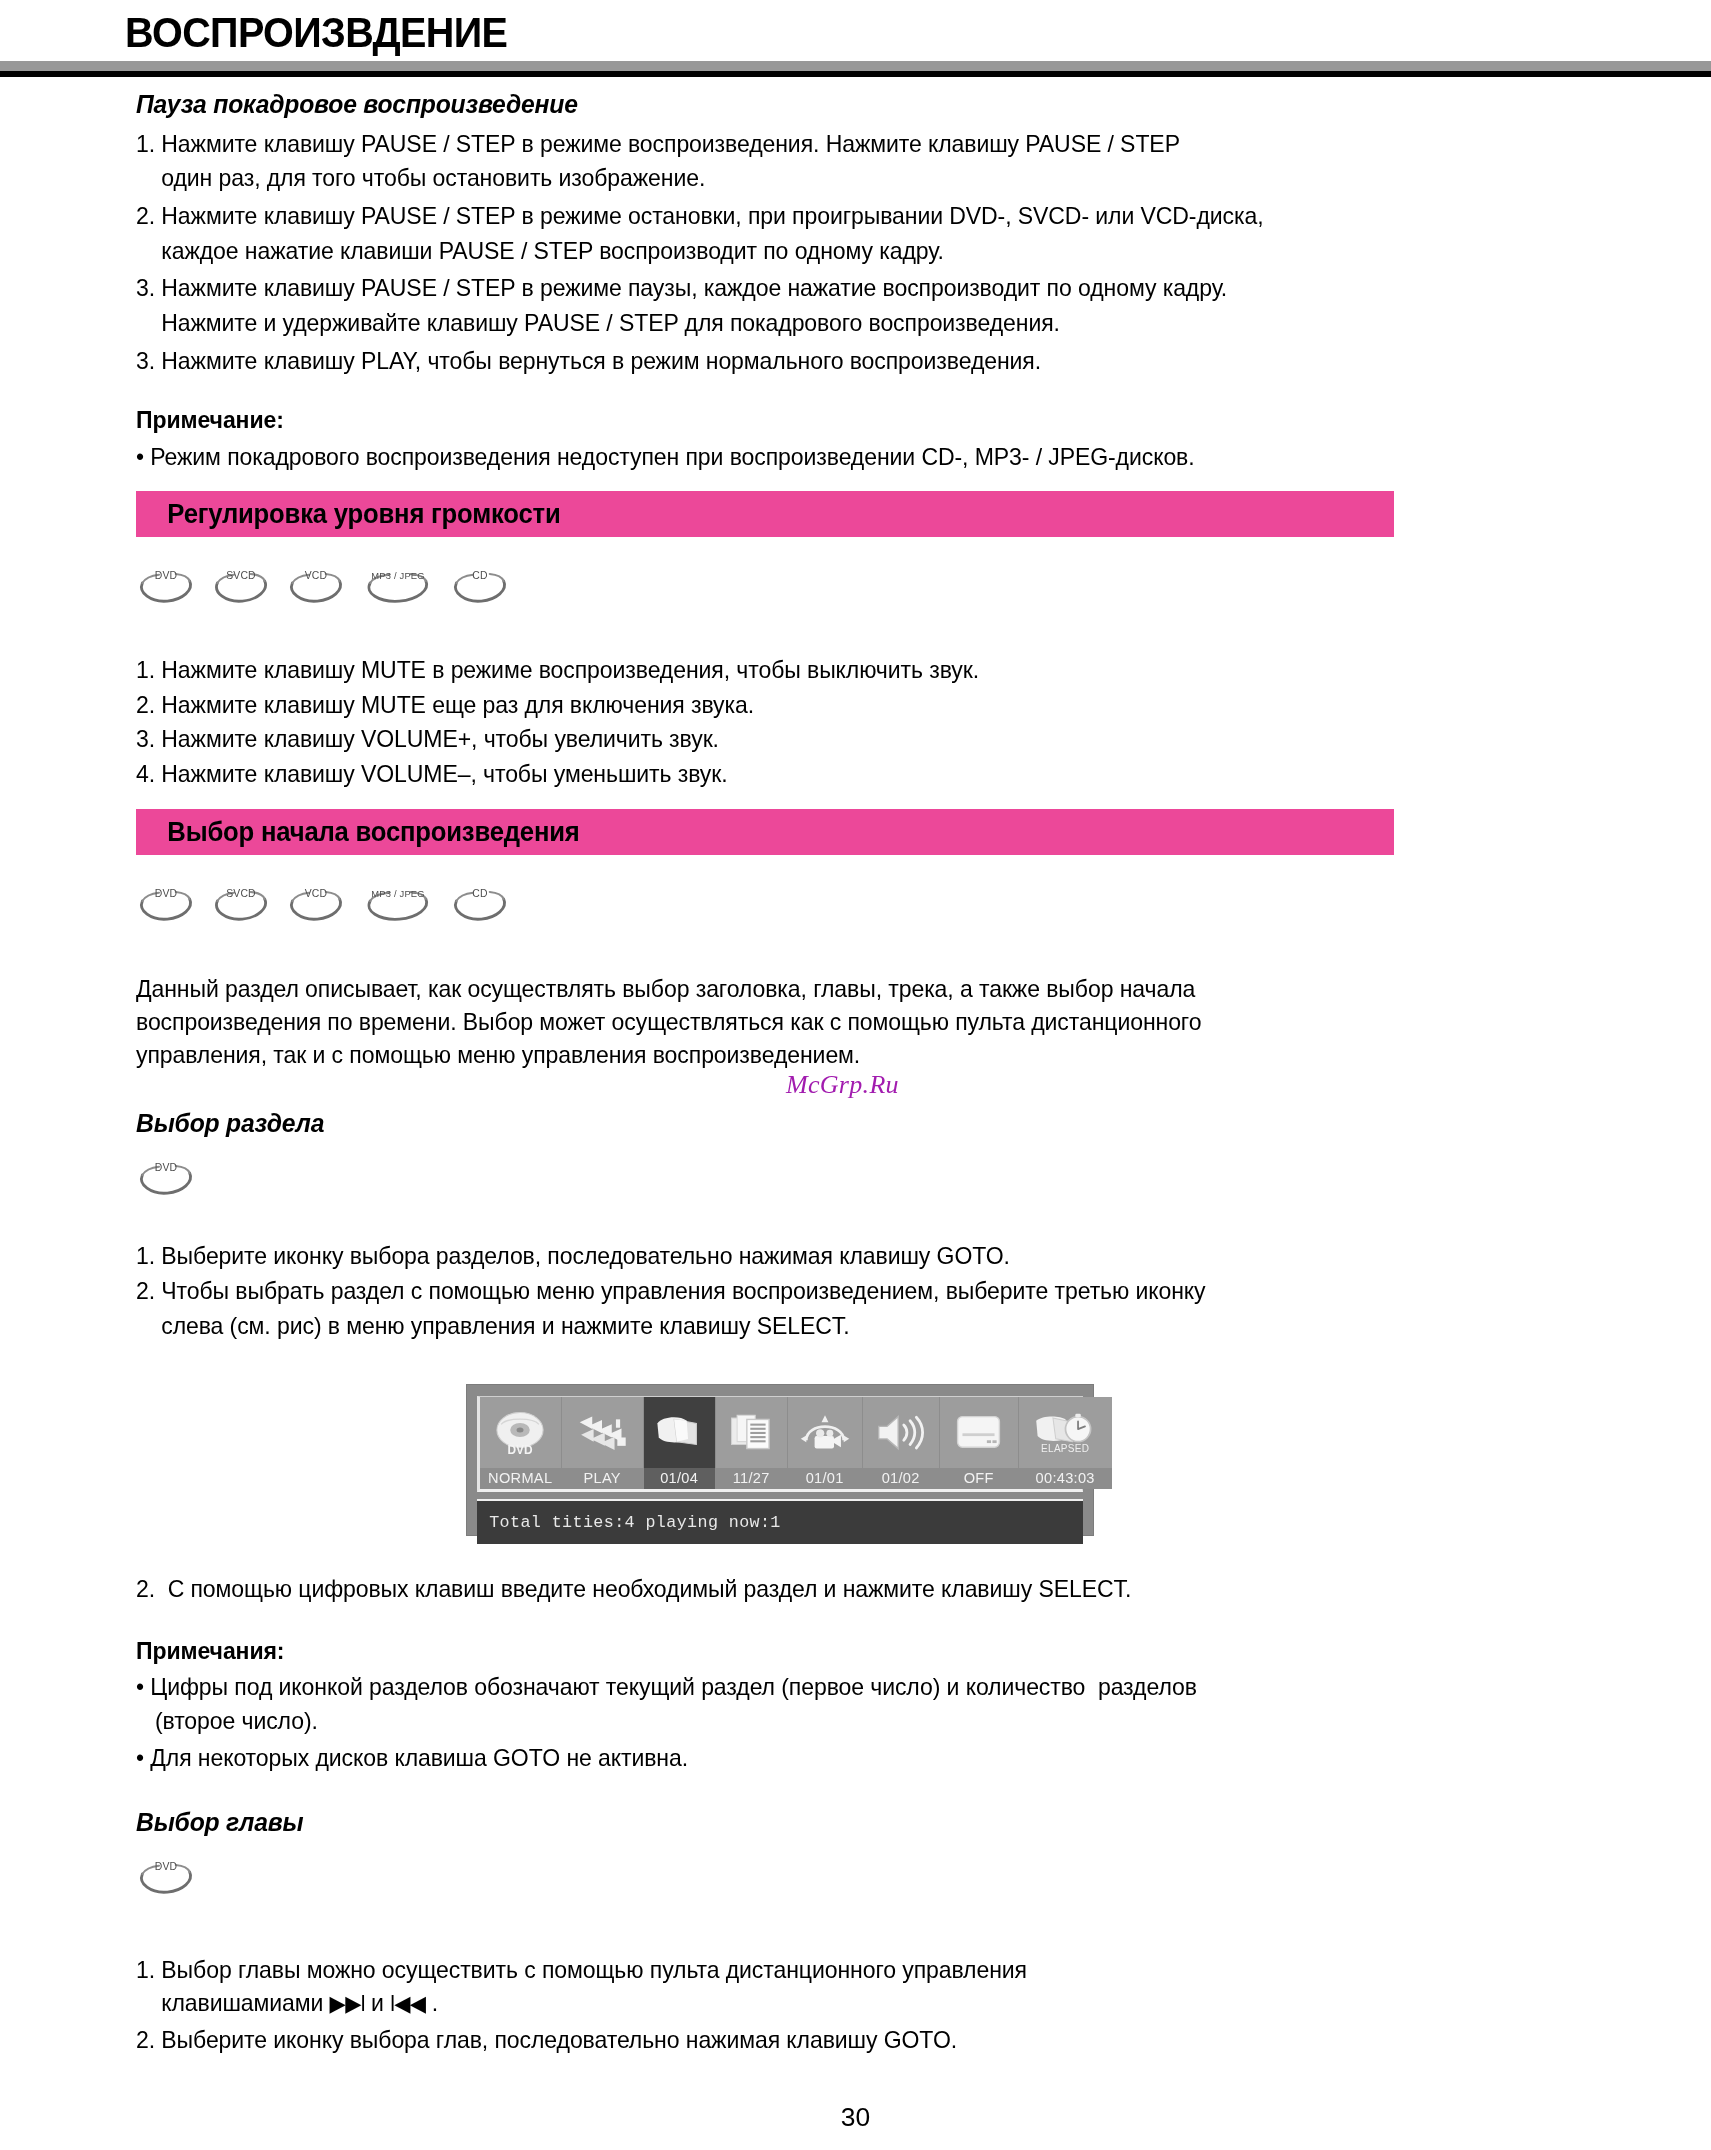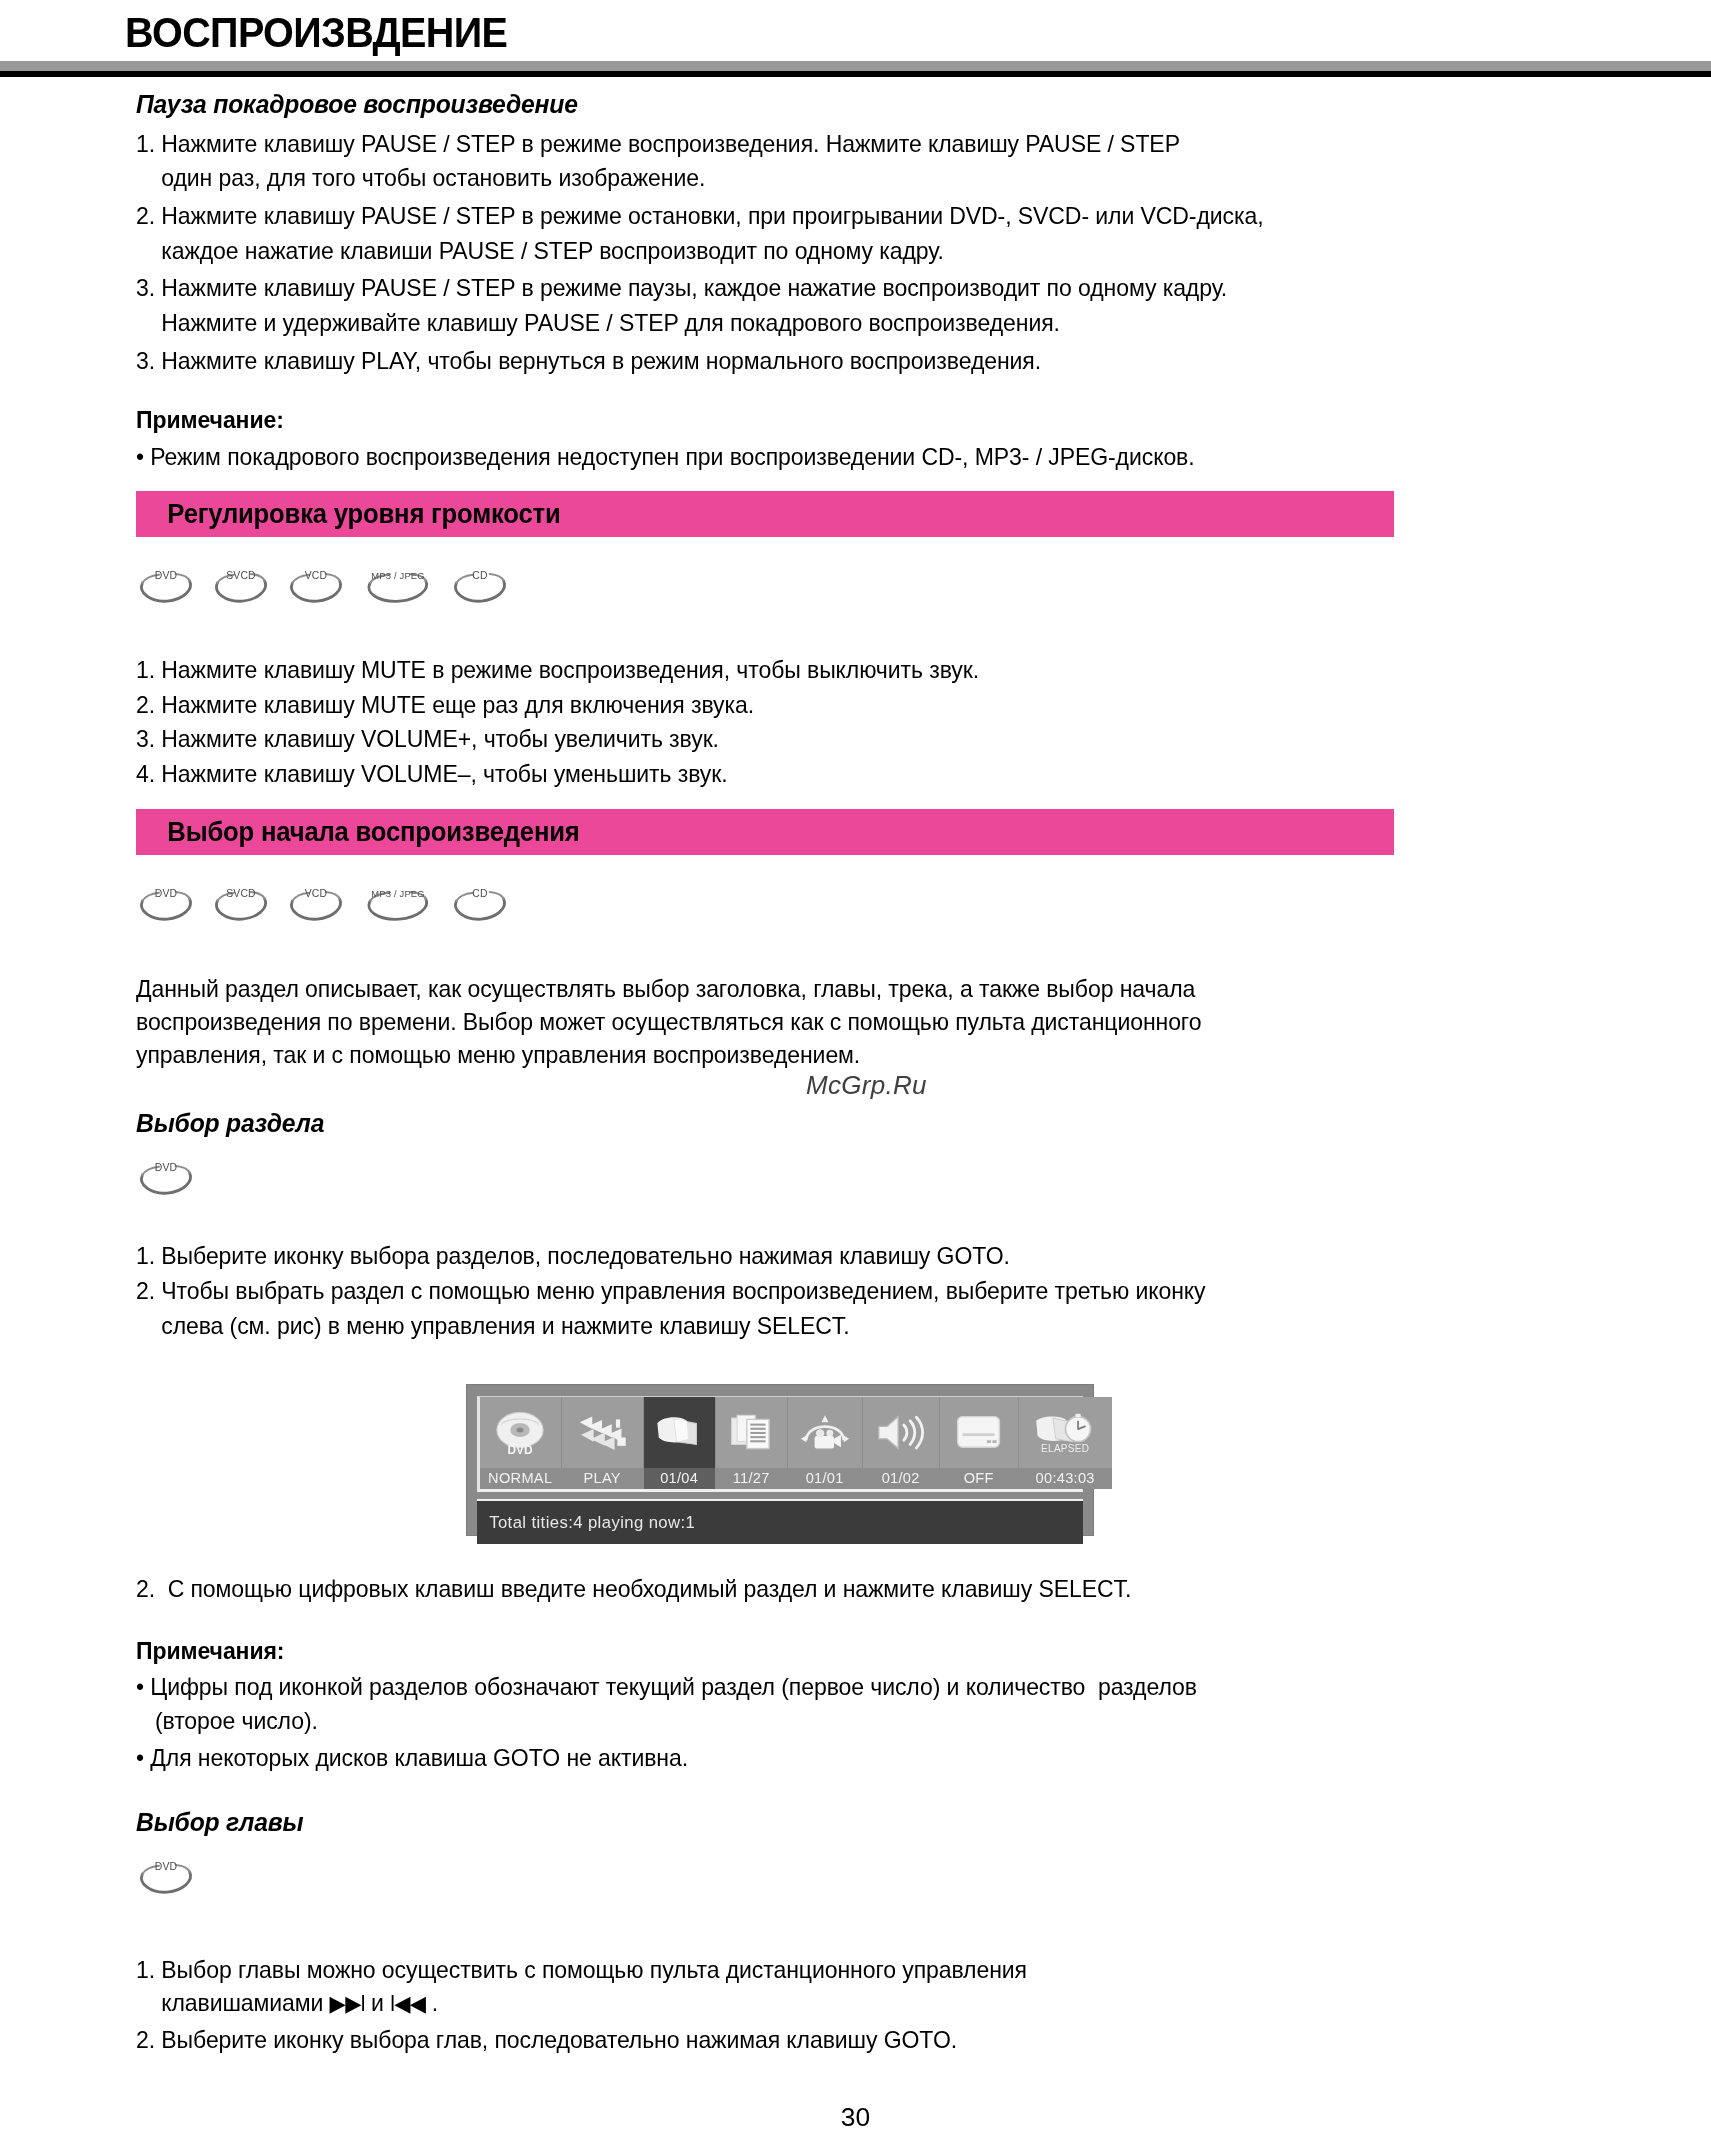--- a/index.html
+++ b/index.html
@@ -136,26 +136,25 @@
     font-family: "Liberation Sans", sans-serif;
     letter-spacing: 0.2px;
     white-space: nowrap;
   }
   .disc.wide { width: 78px; }
   .disc.wide .disc-label { width: 78px; font-size: 9.4px; }
 
   
   .watermark {
     position: absolute;
-    font-family: Liberation Sans, sans-serif;
+    font-family: Liberation Serif, serif;
     font-style: italic;
     font-size: 26px;
-    color: #404040;
+    color: #a21caf;
     letter-spacing: 0.3px;
-    margin-left: 20px;
   }
 
   
   .osd-figure {
     position: absolute;
     background: #8a8a8a;
     border: 1.4px solid #7c7c7c;
     box-sizing: border-box;
     padding: 11px 9.7px 12.5px 9.7px;
   }
@@ -210,21 +209,21 @@
   .osd-status {
     margin-top: 7px;
     height: 45px;
     background: #3b3b3b;
     color: #e8e8e8;
     font-size: 16.7px;
     display: flex;
     align-items: center;
     padding-left: 12.5px;
     letter-spacing: 0.4px;
-    font-family: Liberation Sans, sans-serif;
+    font-family: Liberation Mono, monospace;
     border-top: 2.1px solid #f0f0f0;
     box-sizing: border-box;
   }
 
   
   .page-num {
     position: absolute;
     left: 0;
     top: 2102px;
     width: 1711px;

